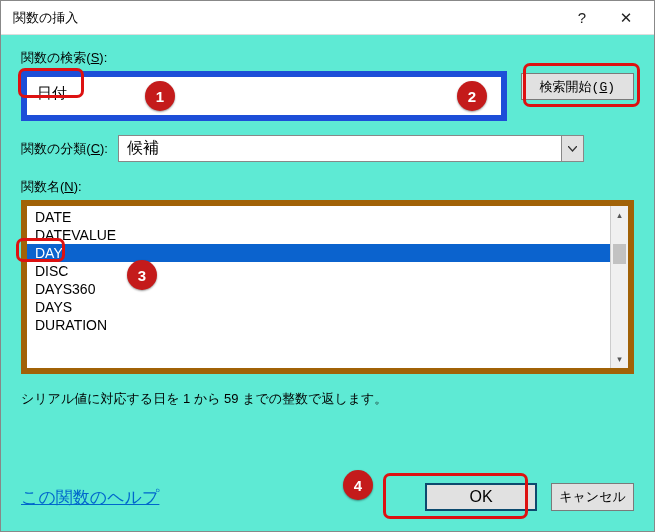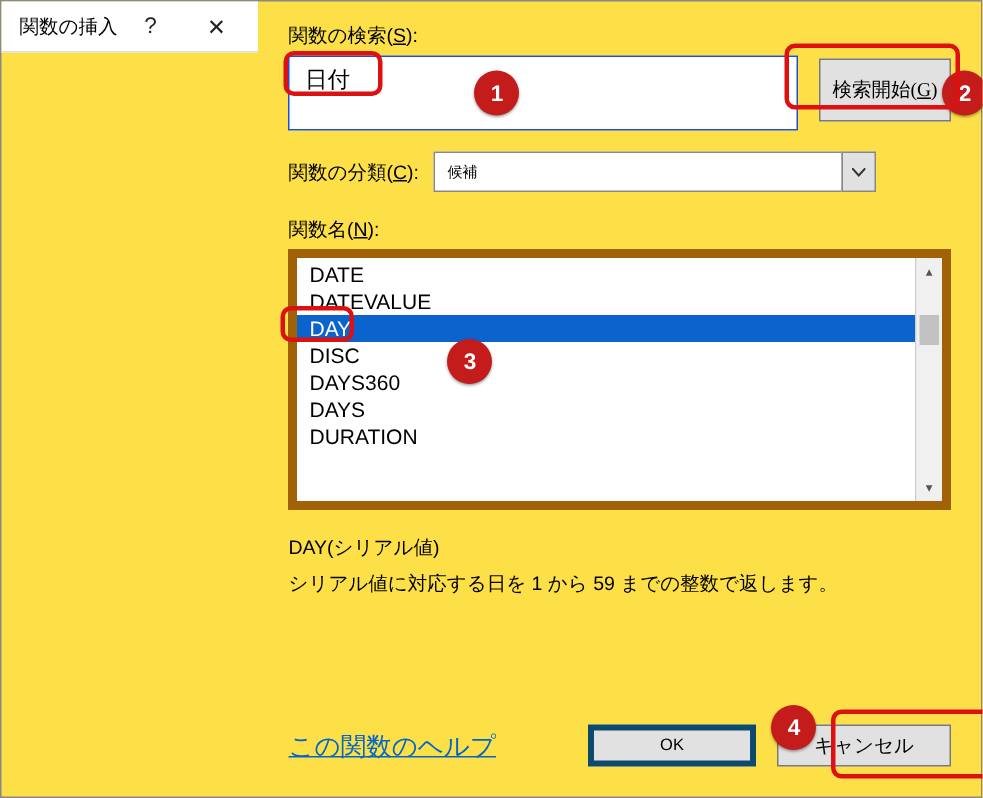--- a/index.html
+++ b/index.html
@@ -9,23 +9,24 @@
       font-family: "Yu Gothic UI", "Meiryo", sans-serif;
       font-size: 13px;
       background: #ececec;
       width: 655px;
       height: 532px;
       overflow: hidden;
     }
     .dialog {
       width: 655px;
       height: 532px;
-      background: #fde047;
+      background: #5eead4;
       border: 1px solid #888;
       display: flex;
+      flex-direction: column;
       justify-content: center;
     }
     .titlebar {
       height: 34px;
       background: #fff;
       border-bottom: 1px solid #ddd;
       display: flex;
       align-items: center;
       padding: 0 6px 0 12px;
     }
@@ -56,54 +57,54 @@
       display: flex;
       align-items: flex-start;
       gap: 14px;
       margin-bottom: 14px;
       position: relative;
     }
     .search-input {
       flex: 1;
       height: 50px;
       background: #fff;
-      border: 1px solid #1d4ed8;
+      border: 6px solid #1d4ed8;
       padding: 6px 10px;
       font-size: 15px;
       font-family: inherit;
       resize: none;
       line-height: 1.3;
     }
     .go-btn {
-      height: 42px;
-      padding: 0 8px;
+      height: 27px;
+      padding: 0 18px;
       background: #e1e1e1;
       border: 1px solid #7a7a7a;
       font-size: 13px;
-      font-family: Liberation Serif, serif;
+      font-family: Liberation Mono, monospace;
       margin-top: 2px;
     }
     .category-row {
       display: flex;
       align-items: center;
       gap: 10px;
       margin-bottom: 16px;
     }
     .select-wrap {
       flex: 1;
       display: flex;
       margin-right: 50px;
     }
     .select-box {
       flex: 1;
       height: 27px;
       background: #fff;
       border: 1px solid #888;
       padding: 3px 8px;
-      font-size: 10px;
+      font-size: 16px;
       display: flex;
       align-items: center;
     }
     .select-btn {
       width: 23px;
       height: 27px;
       border: 1px solid #888;
       background: #e1e1e1;
       margin-left: -1px;
       display: flex;
@@ -175,26 +176,26 @@
     }
     .footer-btns {
       margin-left: auto;
       display: flex;
       gap: 14px;
     }
     .ok-btn {
       width: 112px;
       height: 28px;
       background: #e1e1e1;
-      border: 4px solid #0c4a6e;
-      font-size: 11px;
+      border: 2px solid #0c4a6e;
+      font-size: 16px;
       font-family: inherit;
     }
     .cancel-btn {
-      width: 116px;
+      width: 83px;
       height: 28px;
       background: #e1e1e1;
       border: 1px solid #7a7a7a;
       font-size: 13px;
       font-family: inherit;
     }
     .anno {
       position: absolute;
       border: 3px solid #d11;
       border-radius: 7px;
@@ -279,21 +280,20 @@
             <div class="scroll-thumb"></div>
           </div>
           <div class="scroll-btn">▾</div>
         </div>
       </div>
       <div class="anno" style="left:-5px; top:38px; width:49px; height:24px;"></div>
       <div class="circle" style="left:106px; top:60px;">3</div>
     </div>
 
     <div class="desc-block">
-      <div class="desc-title">DAY(シリアル値)</div>
       <div class="desc-text">シリアル値に対応する日を 1 から 59 までの整数で返します。</div>
     </div>
 
     <div class="spacer"></div>
 
     <div class="footer-row">
       <a class="help-link">この関数のヘルプ</a>
       <div class="footer-btns">
         <button class="ok-btn">OK</button>
         <button class="cancel-btn">キャンセル</button>

